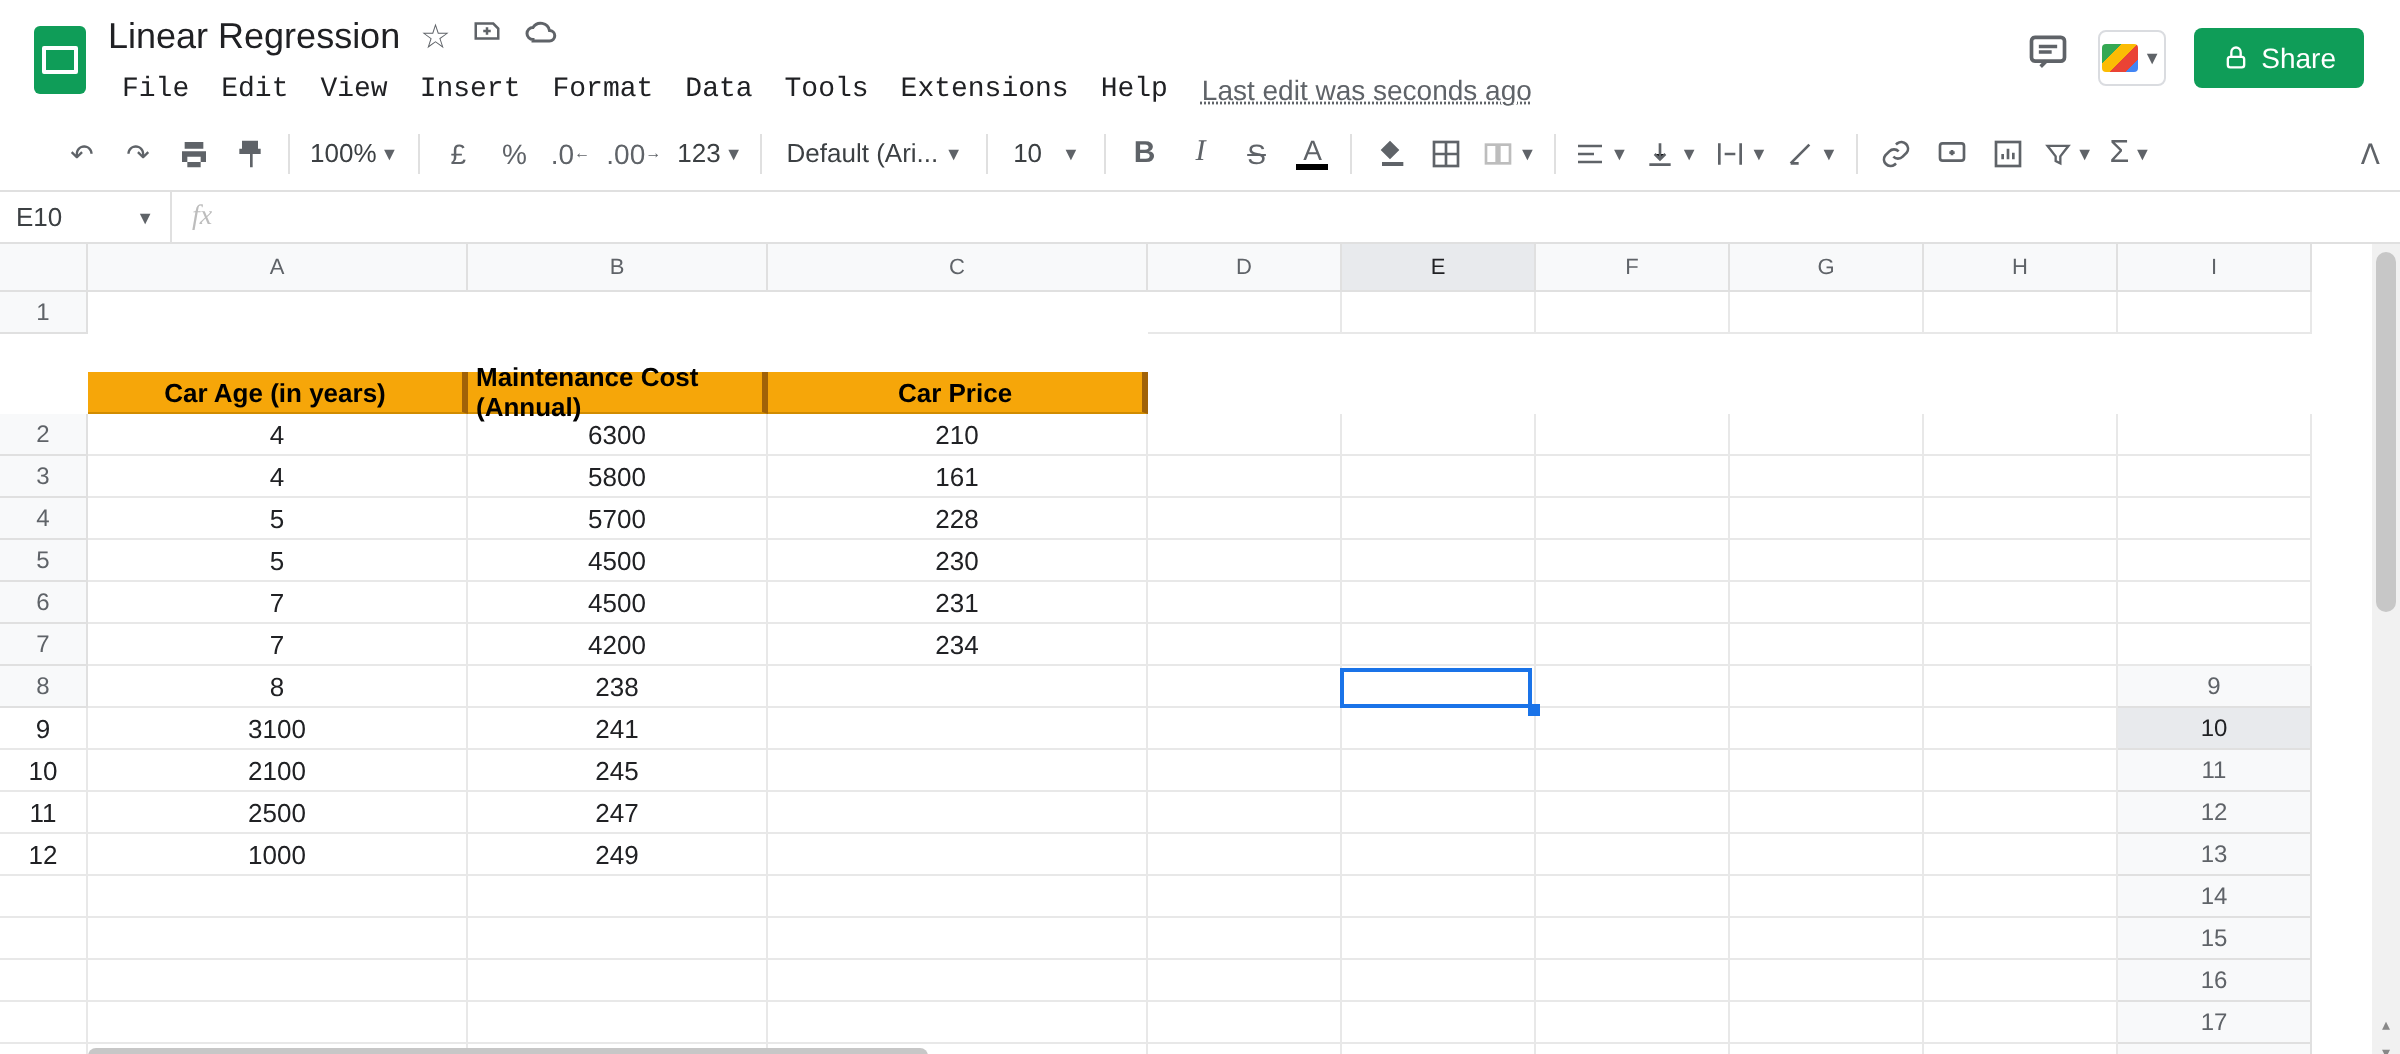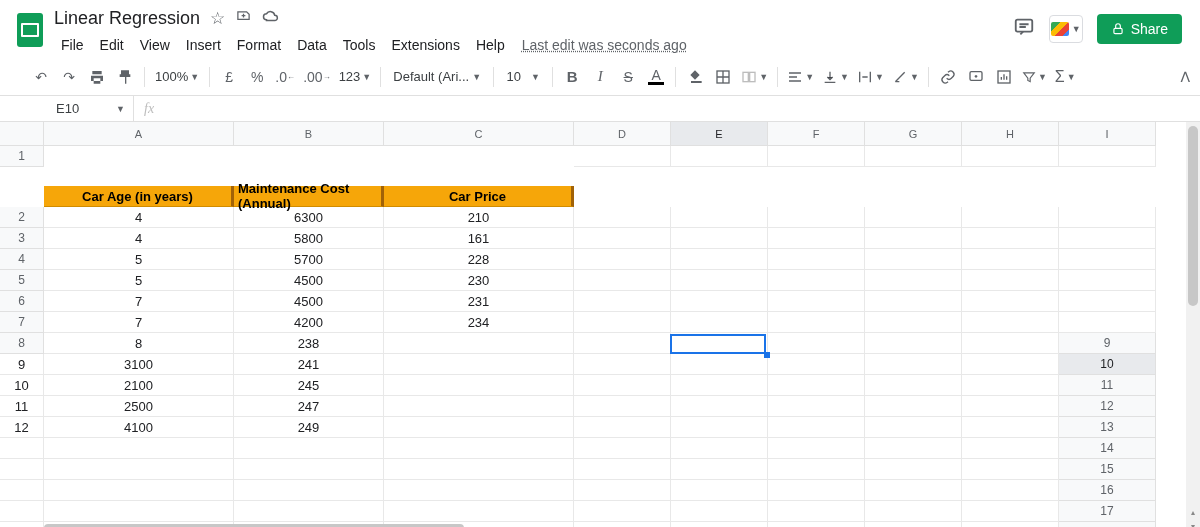--- a/index.html
+++ b/index.html
@@ -8,21 +8,21 @@
   
   .header { display: flex; align-items: flex-start; padding: 6px 10px 0 10px; }
   .logo-box { width: 40px; height: 40px; display:flex; align-items:center; justify-content:center; margin-top:4px; }
   .logo { width: 26px; height: 34px; background:#0f9d58; border-radius:3px; position:relative; display:flex; align-items:center; justify-content:center; }
   .logo::after { content:""; position:absolute; width:14px; height:10px; border:2px solid #fff; border-radius:1px; }
   .title-area { flex:1; padding-left:4px; }
   .title-row { display:flex; align-items:center; gap:10px; height:24px; }
   .doc-title { font-size:18px; color:#202124; }
   .title-icon { color:#5f6368; font-size:17px; cursor:pointer; }
   .menu-row { display:flex; gap:2px; align-items:center; height:26px; margin-top:2px; }
-  .menu-item { padding:4px 7px; color:#202124; font-size:14px; cursor:pointer; border-radius:3px; }
+  .menu-item { padding:4px 7px; color:#202124; font-size:14px; cursor:pointer; border-radius:3px;font-family:Liberation Mono, monospace; }
   .last-edit { color:#5f6368; text-decoration: underline dotted; margin-left:8px; font-size:14px; cursor:pointer; }
 
   .header-right { display:flex; align-items:center; gap:14px; padding-right:8px; margin-top:8px; }
   .hdr-icon { color:#5f6368; font-size:20px; cursor:pointer; }
   .meet-badge { width:34px; height:28px; border:1px solid #dadce0; border-radius:4px; display:flex; align-items:center; justify-content:center; position:relative; cursor:pointer; }
   .meet-inner { width:18px; height:14px; background: linear-gradient(135deg,#34a853 30%,#fbbc04 30% 55%,#ea4335 55% 80%,#4285f4 80%); border-radius:2px; }
   .meet-chev { font-size:9px; color:#5f6368; margin-left:3px; }
   .share-btn { background:#0f9d58; color:#fff; border:none; border-radius:4px; padding:7px 14px; font-size:14px; display:flex; align-items:center; gap:6px; cursor:pointer; font-weight:500; }
 
   
@@ -32,21 +32,21 @@
   .tb-text { color:#3c4043; font-size:13px; }
   .tb-drop { font-size:9px; color:#5f6368; margin-left:2px; }
   .zoom-box { display:flex; align-items:center; padding:0 4px;justify-content:center; }
   .font-box { display:flex; width:100px; justify-content:space-between; padding:0 6px; }
   .size-box { width:46px; text-align:center; }
   .collapse-chev { position:absolute; right:10px; color:#5f6368; font-size:14px; cursor:pointer; }
   .text-color-btn { display:flex; flex-direction:column; align-items:center; line-height:1; }
   .text-color-under { width:16px; height:3px; background:#000; }
 
   
-  .formula-row { display:flex; align-items:center; height:26px; border-bottom:1px solid #e0e0e0;padding-left:48px; }
+  .formula-row { display:flex; align-items:center; height:26px; border-bottom:1px solid #e0e0e0; }
   .name-box { width:86px; height:100%; border-right:1px solid #e0e0e0; display:flex; align-items:center; padding:0 8px; justify-content:space-between; font-size:13px; color:#3c4043; }
   .name-drop { font-size:9px; color:#5f6368; }
   .fx-label { font-style:italic; color:#bdbdbd; padding:0 10px; font-size:14px; font-family: serif; }
   .formula-input { flex:1; border:none; outline:none; height:100%; font-size:13px; color:#3c4043; }
 
   
   .sheet-area { position:relative; height: calc(527px - 52px - 38px - 26px); }
   .grid { display:grid; grid-template-columns: 44px 190px 150px 190px repeat(6, 97px); }
   .corner, .col-h, .row-h { background:#f8f9fa; border-right:1px solid #e0e0e0; border-bottom:1px solid #e0e0e0; display:flex; align-items:center; justify-content:center; color:#5f6368; font-size:11px; }
   .col-h { height:24px; }
@@ -374,21 +374,21 @@
       <div class="cell">2500</div>
       <div class="cell">247</div>
       <div class="cell"></div>
       <div class="cell"></div>
       <div class="cell"></div>
       <div class="cell"></div>
       <div class="cell"></div>
       <div class="cell"></div>
       <div class="row-h">12</div>
       <div class="cell">12</div>
-      <div class="cell">4100</div>
+      <div class="cell">1000</div>
       <div class="cell">249</div>
       <div class="cell"></div>
       <div class="cell"></div>
       <div class="cell"></div>
       <div class="cell"></div>
       <div class="cell"></div>
       <div class="cell"></div>
       <div class="row-h">13</div>
       <div class="cell"></div>
       <div class="cell"></div>

